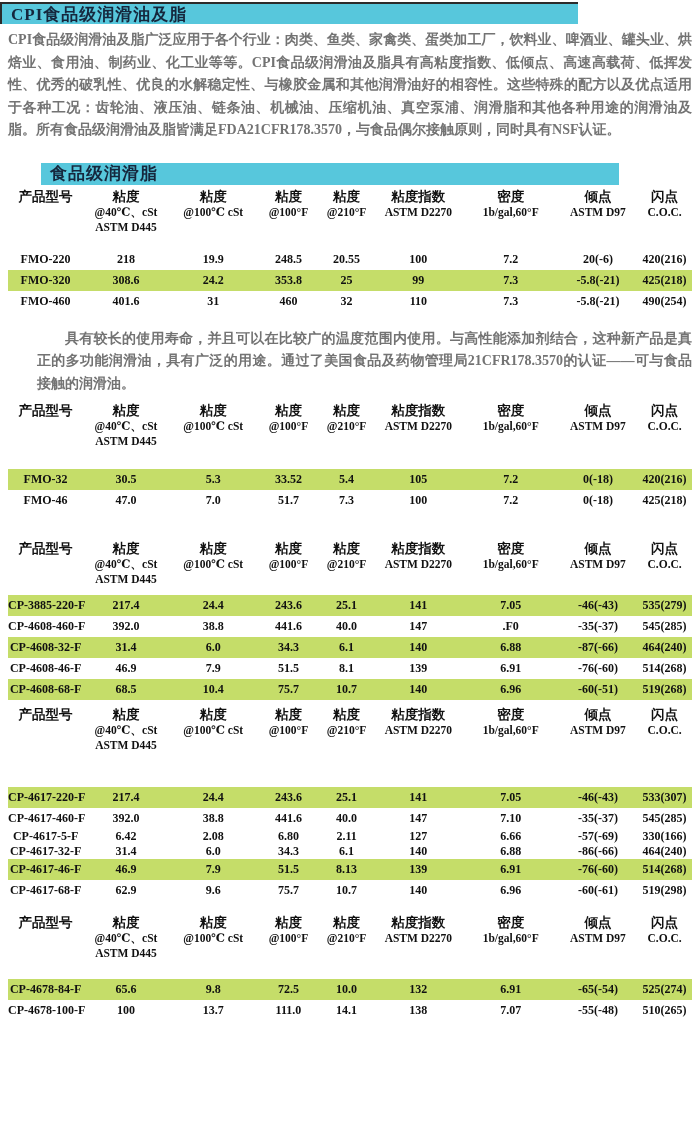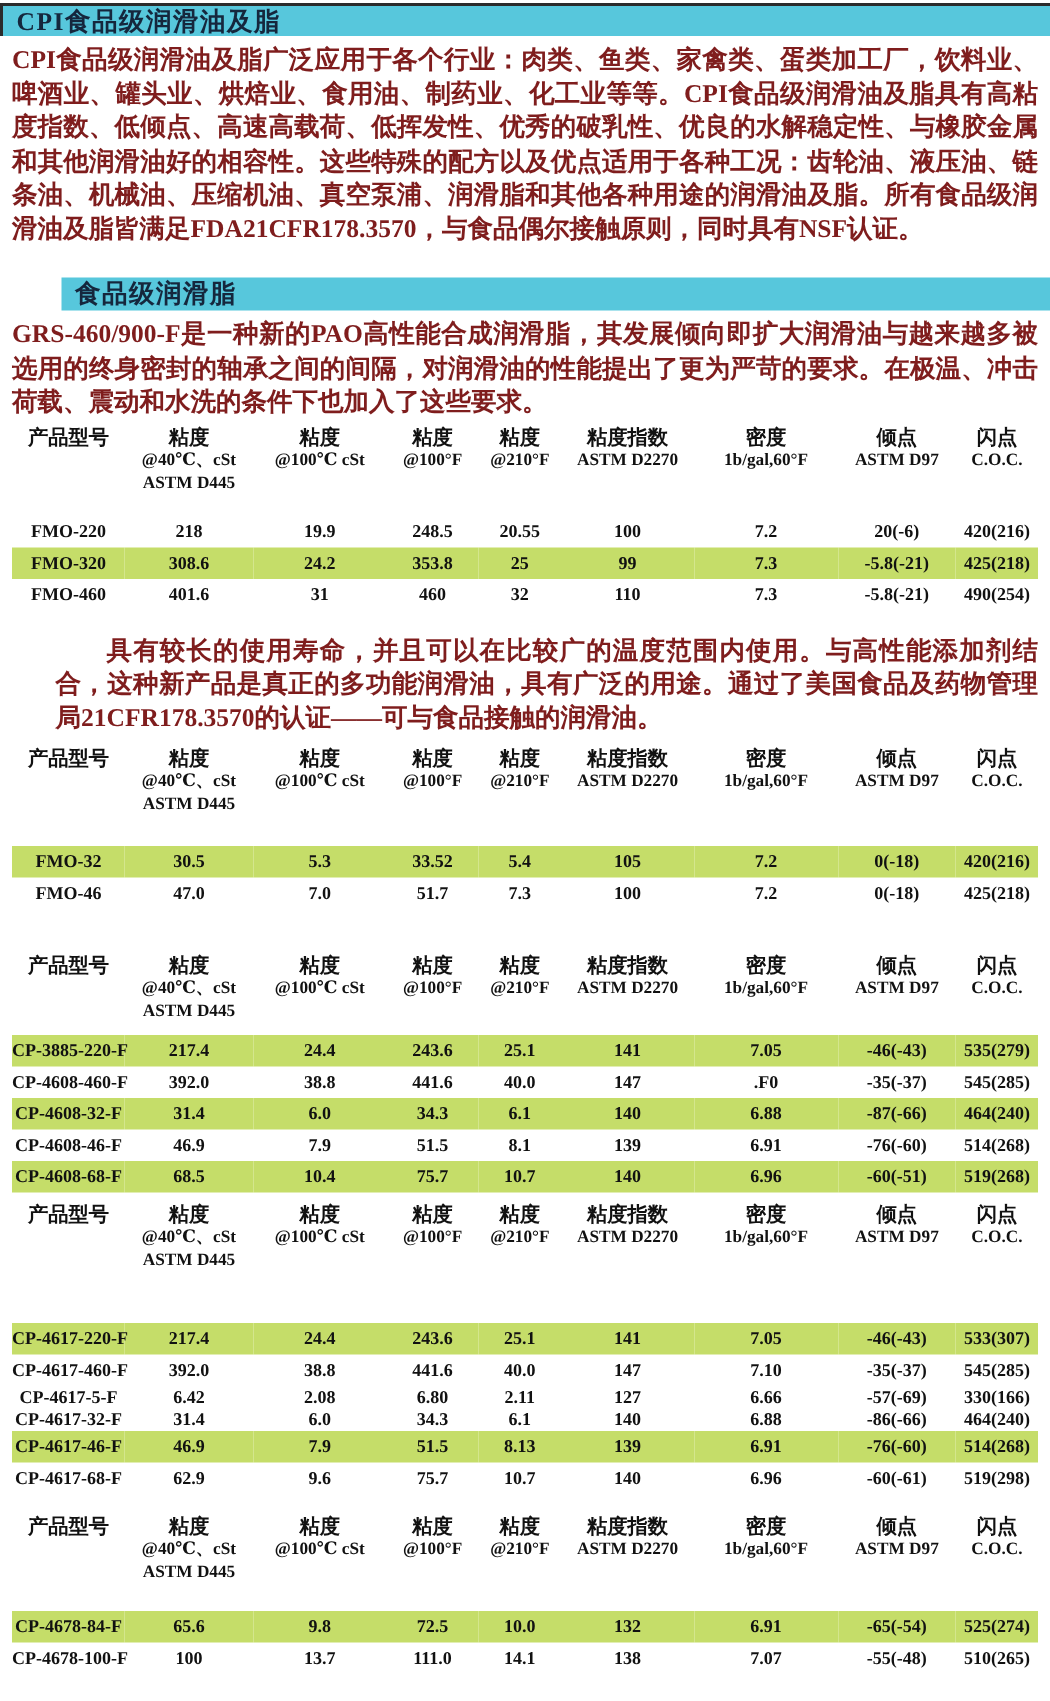--- a/index.html
+++ b/index.html
@@ -6,32 +6,32 @@
   html,body { background:#ffffff; }
   body {
     width:700px; min-height:1134px; margin:0 auto;
     font-family:"Liberation Serif","DejaVu Serif",serif;
     color:#111111;
   }
   .page { width:700px; padding-top:2px; }
 
   
   .banner {
-    width:700px; height:22px; line-height:21px;
+    width:578px; height:22px; line-height:21px;
     background:#57c7dc;
     font-weight:bold; font-size:17px; color:#15273d;
     padding-left:9px; letter-spacing:1px;
   }
   .banner-first { border-top:2px solid #2b2b2b; border-left:2px solid #2b2b2b; }
   .banner-second { margin-top:21px;margin-left:41px; }
 
   
   .para {
-    font-weight:bold; font-size:17px; line-height:22.5px;
-    text-align:justify; margin:5px 8px 0 8px; color:#7f1d1d;
+    font-weight:bold; font-size:14px; line-height:22.5px;
+    text-align:justify; margin:5px 8px 0 8px; color:#737373;
   }
   .para.indent { text-indent:2em;margin-left:37px; }
   .para-lifetime { margin-top:16px; }
 
   
   .spec-table { margin:0 8px; }
   .spec-table[data-table-index="0"] { margin-top:3px; }
   .spec-table[data-table-index="1"] { margin-top:7px; }
   .spec-table[data-table-index="2"] { margin-top:29px; }
   .spec-table[data-table-index="3"] { margin-top:6px; }
@@ -68,21 +68,20 @@
   <div class="banner banner-first">
     <span>CPI食品级润滑油及脂</span>
   </div>
 
   <p class="para">CPI食品级润滑油及脂广泛应用于各个行业：肉类、鱼类、家禽类、蛋类加工厂，饮料业、啤酒业、罐头业、烘焙业、食用油、制药业、化工业等等。CPI食品级润滑油及脂具有高粘度指数、低倾点、高速高载荷、低挥发性、优秀的破乳性、优良的水解稳定性、与橡胶金属和其他润滑油好的相容性。这些特殊的配方以及优点适用于各种工况：齿轮油、液压油、链条油、机械油、压缩机油、真空泵浦、润滑脂和其他各种用途的润滑油及脂。所有食品级润滑油及脂皆满足FDA21CFR178.3570，与食品偶尔接触原则，同时具有NSF认证。</p>
 
   <div class="banner banner-second">
     <span>食品级润滑脂</span>
   </div>
 
-  <p class="para">GRS-460/900-F是一种新的PAO高性能合成润滑脂，其发展倾向即扩大润滑油与越来越多被选用的终身密封的轴承之间的间隔，对润滑油的性能提出了更为严苛的要求。在极温、冲击荷载、震动和水洗的条件下也加入了这些要求。</p>
 
   <div class="spec-table g14" data-table-index="0">
       <table class="spec g14">
         <colgroup>
           <col style="width: 11%;">
           <col style="width: 12.5%;">
           <col style="width: 13%;">
           <col style="width: 9%;">
           <col style="width: 8%;">
           <col style="width: 13%;">

